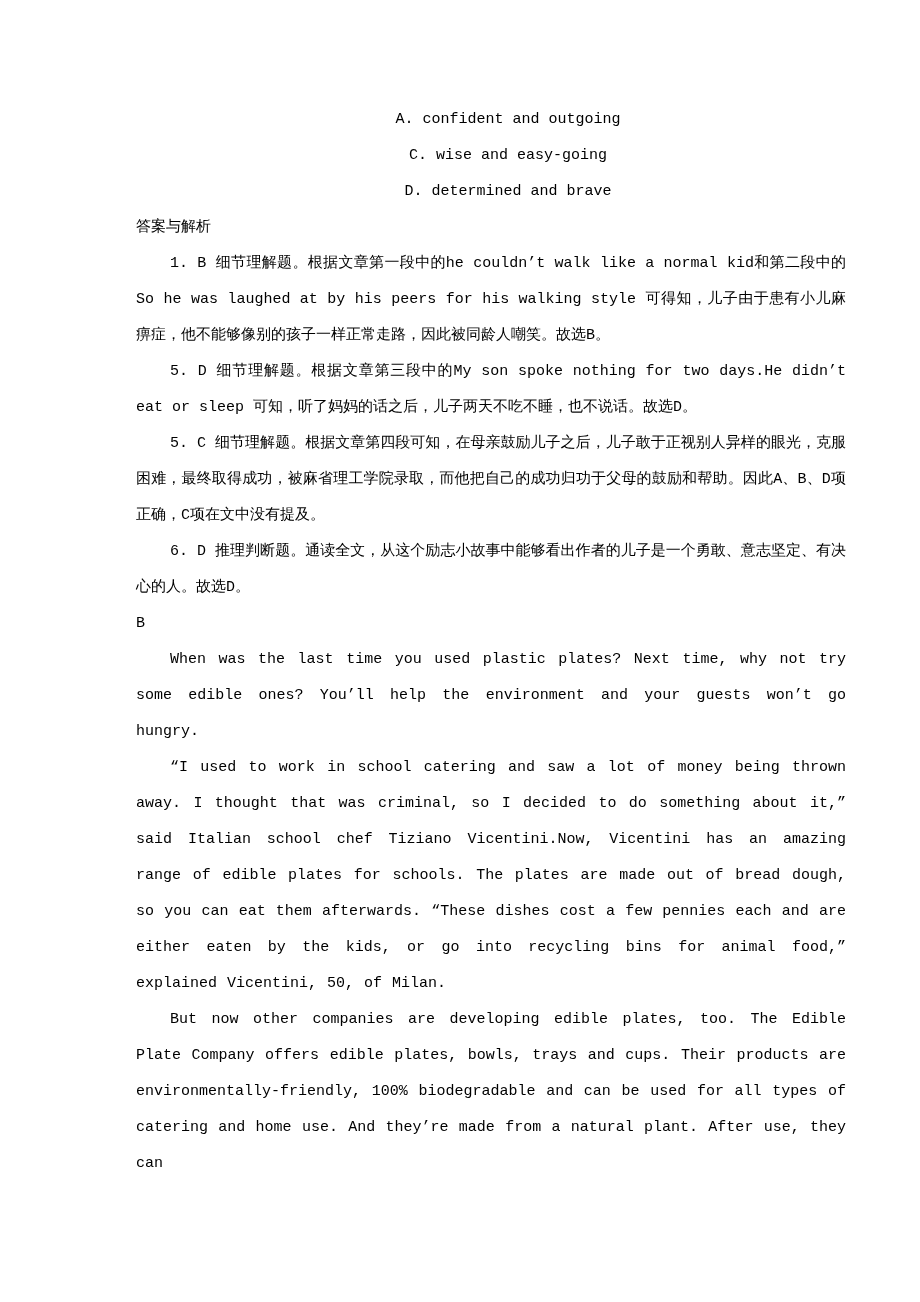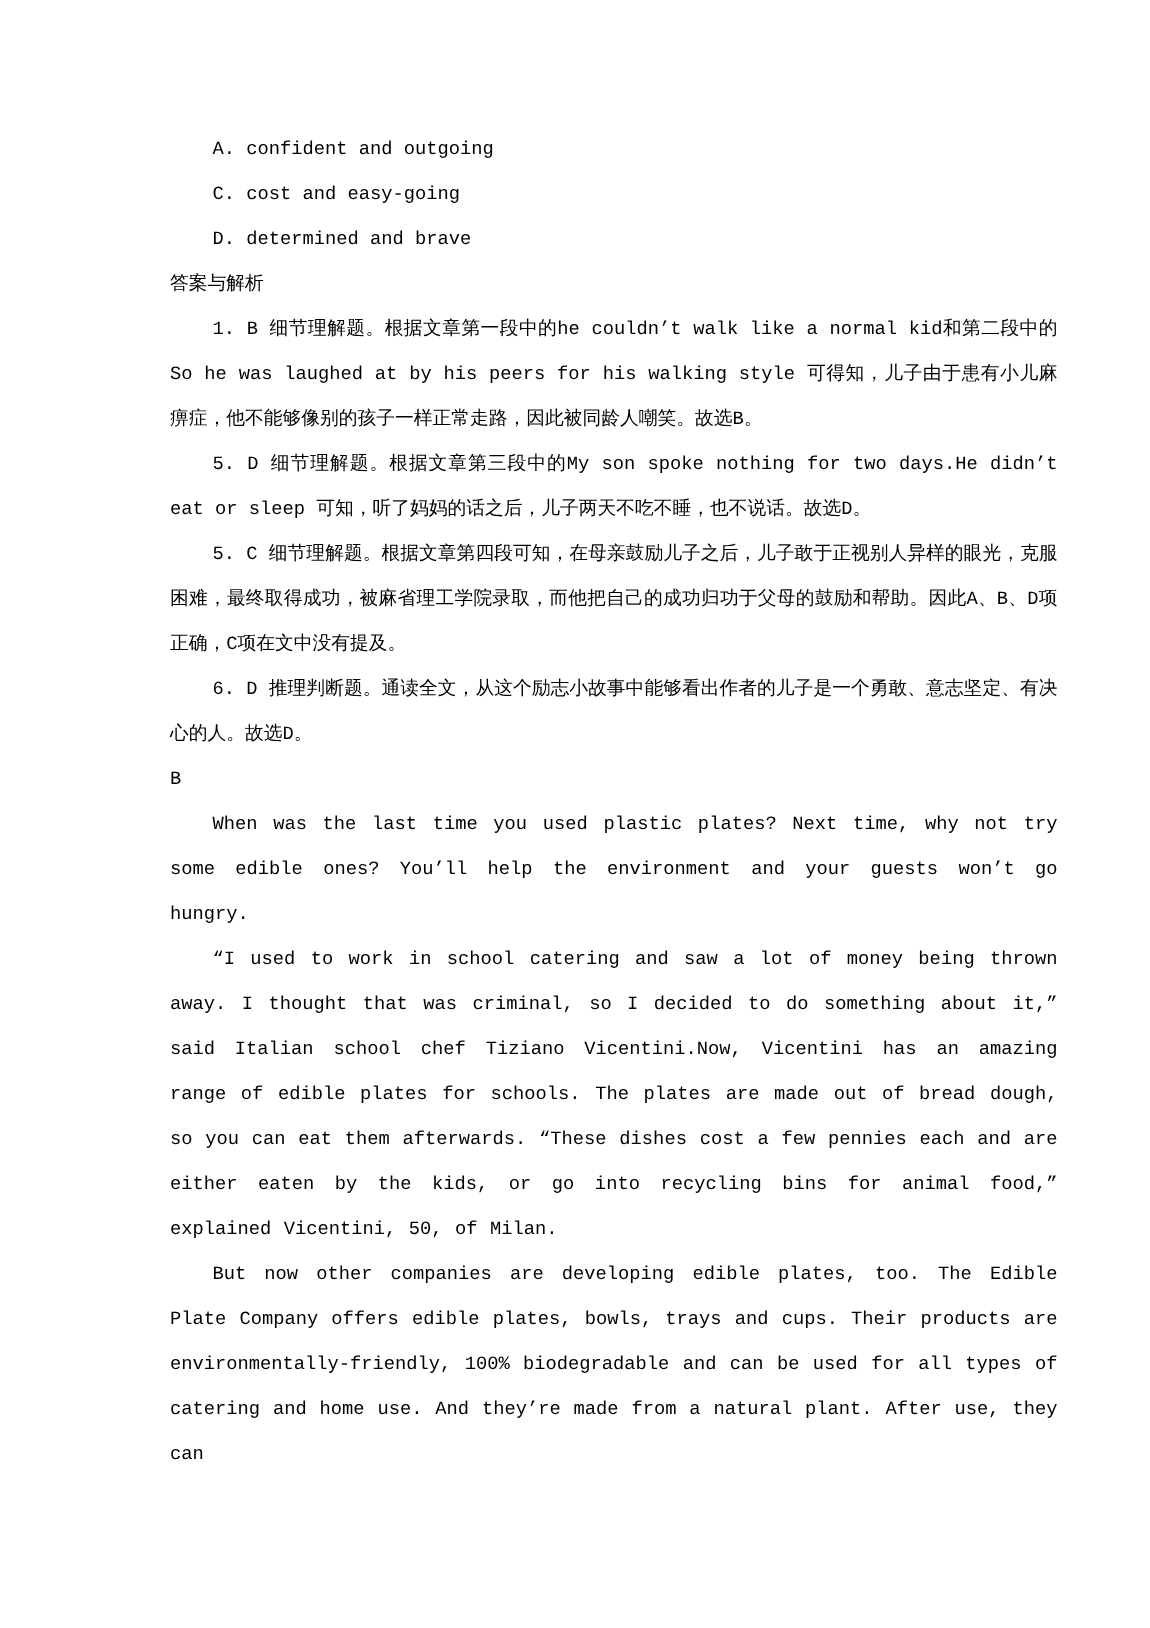--- a/index.html
+++ b/index.html
@@ -12,36 +12,36 @@
     overflow: hidden;
   }
   .page {
     width: 920px;
     height: 1302px;
     padding: 102px 74px 30px 136px;
     font-size: 15px;
     line-height: 36px;
   }
   .option-list { margin: 0; }
-  .option { padding-left: 34px; white-space: nowrap; }
+  .option { padding-left: 34px; white-space: nowrap; text-align: center; }
   .center-heading { text-align: left; }
   .para {
     text-align: justify;
     text-indent: 34px;
   }
   .para.en { word-spacing: 1px; }
 </style>
 </head>
 <body>
 
 <div class="page">
 
   <div class="option-list">
     <div class="option">A. confident and outgoing</div>
-    <div class="option">C. cost and easy-going</div>
+    <div class="option">C. wise and easy-going</div>
     <div class="option">D. determined and brave</div>
   </div>
 
   <div class="center-heading">答案与解析</div>
 
 
   <p class="para cn">1. B  细节理解题。根据文章第一段中的he couldn’t walk like a normal kid和第二段中的So he was laughed at by his peers for his walking style 可得知，儿子由于患有小儿麻痹症，他不能够像别的孩子一样正常走路，因此被同龄人嘲笑。故选B。</p>
   <p class="para cn">5. D  细节理解题。根据文章第三段中的My son spoke nothing for two days.He didn’t eat or sleep 可知，听了妈妈的话之后，儿子两天不吃不睡，也不说话。故选D。</p>
   <p class="para cn">5. C  细节理解题。根据文章第四段可知，在母亲鼓励儿子之后，儿子敢于正视别人异样的眼光，克服困难，最终取得成功，被麻省理工学院录取，而他把自己的成功归功于父母的鼓励和帮助。因此A、B、D项正确，C项在文中没有提及。</p>
   <p class="para cn">6. D  推理判断题。通读全文，从这个励志小故事中能够看出作者的儿子是一个勇敢、意志坚定、有决心的人。故选D。</p>

